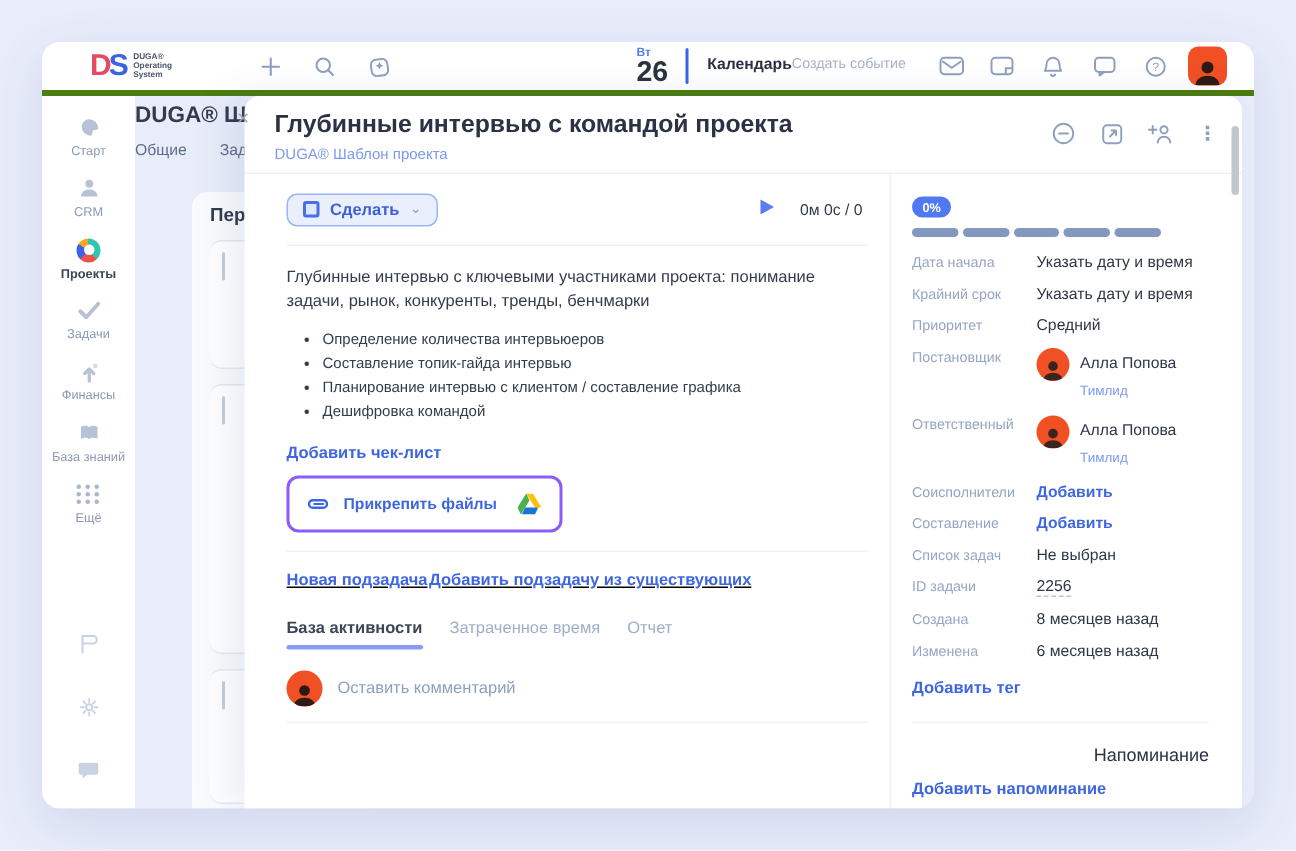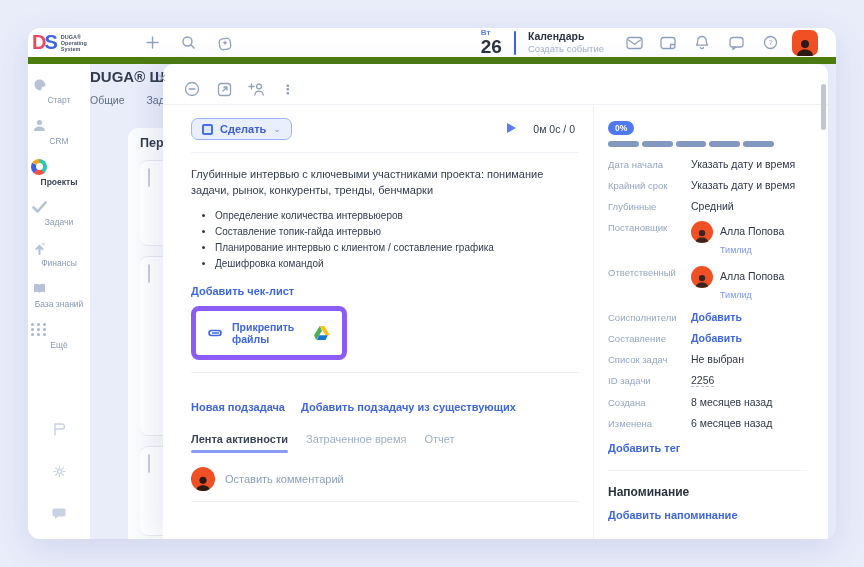--- a/index.html
+++ b/index.html
@@ -4,44 +4,44 @@
 <style>
   * { margin:0; padding:0; box-sizing:border-box; }
   html,body { width:864px; height:567px; }
   body { font-family:"Liberation Sans","DejaVu Sans",sans-serif; background:#e9edfa; position:relative; overflow:hidden; }
 
   .app-window { position:absolute; left:28px; top:28px; width:808px; height:511px;
     background:#e9edfa; border-radius:12px; box-shadow:0 10px 34px rgba(55,75,160,.14); overflow:hidden; }
 
   
   .topbar { position:absolute; left:0; top:0; right:0; height:36px; background:#fff;
-    display:flex; align-items:center; padding:0 18px 0 4px; border-bottom:7px solid #4d7c0f; }
+    display:flex; align-items:center; padding:0 18px 0 32px; border-bottom:4px solid #4d7c0f; }
   .logo { display:flex; align-items:center; gap:5px; cursor:pointer; }
   .logo-mark { font-weight:bold; font-size:20px; letter-spacing:-2px; }
   .logo-mark .d { color:#e84a64; } .logo-mark .s1 { color:#2fb88a; } .logo-mark .s2 { color:#3b63e4; }
   .logo-text { font-size:5.5px; line-height:6px; color:#4a5568; font-weight:bold; }
   .tb-icons-left { display:flex; align-items:center; gap:12px; margin-left:54px; }
   .tb-icon { width:24px; height:24px; display:flex; align-items:center; justify-content:center;
     color:#8fa0bf; cursor:pointer; border-radius:6px; }
   .tb-icon svg { display:block; }
   .tb-right { margin-left:auto; display:flex; align-items:center; gap:10px; }
   .date-block { display:flex; flex-direction:column; line-height:1; cursor:pointer; }
   .date-wd { font-size:8px; color:#5a7df2; font-weight:bold; }
   .date-day { font-size:19px; color:#2b3340; font-weight:bold; }
   .tb-divider { width:2px; height:24px; background:#3b63e4; border-radius:2px; margin:0 2px; }
-  .cal-block { display:flex; flex-direction:column; line-height:1.25; cursor:pointer; margin-right:8px; }
+  .cal-block { display:flex; flex-direction:row; line-height:1.25; cursor:pointer; margin-right:8px; }
   .cal-title { font-size:10.5px; font-weight:bold; color:#2b3340; }
   .cal-sub { font-size:9.5px; color:#a7b3c9; }
   .tb-avatar { width:26px; height:26px; border-radius:7px; background:#f05023; overflow:hidden;
     display:flex; align-items:flex-end; justify-content:center; cursor:pointer; }
 
   
   .sidebar { position:absolute; left:0; top:36px; width:62px; bottom:0; background:#fff;
     display:flex; flex-direction:column; align-items:center; padding-top:12px; }
-  .sb-item { display:flex; flex-direction:column; gap:2px; margin-bottom:11px; cursor:pointer; width:58px; }
+  .sb-item { display:flex; flex-direction:column; align-items:center; gap:2px; margin-bottom:11px; cursor:pointer; width:58px; }
   .sb-item .sb-ic { width:18px; height:18px; display:flex; align-items:center; justify-content:center; color:#aab6cc; }
   .sb-item .sb-label { font-size:8.5px; color:#8b99b5; text-align:center; line-height:1.15; }
   .sb-item.active .sb-label { color:#3c4656; font-weight:bold; }
   .donut { width:16px; height:16px; border-radius:50%;
     background:conic-gradient(#2fc6b0 0 38%, #f0524a 38% 62%, #3b63e4 62% 84%, #f5a623 84% 100%);
     display:flex; align-items:center; justify-content:center; }
   .donut .hole { width:7px; height:7px; border-radius:50%; background:#fff; }
   .dots9 { display:grid; grid-template-columns:repeat(3,4px); grid-gap:2px; }
   .dots9 i { width:3px; height:3px; border-radius:50%; background:#aab6cc; }
   .sb-bottom { margin-top:auto; margin-bottom:14px; display:flex; flex-direction:column; gap:18px; align-items:center; }
@@ -82,24 +82,24 @@
   .status-chev { color:#7e97ea; font-size:9px; }
   .timer-zone { margin-left:auto; display:flex; align-items:center; gap:16px; padding-right:4px; }
   .play-ic { color:#5a7df2; cursor:pointer; }
   .timer-text { font-size:10.5px; color:#333c4d; }
   .rule { border:none; border-top:1px solid #eef1f5; margin:12px 0 0 0; }
   .desc { font-size:11px; color:#333c4d; line-height:1.45; margin-top:14px; width:392px; }
   .bullets { margin:9px 0 0 24px; font-size:10px; color:#333c4d; line-height:1.5; }
   .bullets li { margin-bottom:1px; }
   .link { color:#3e66e0; cursor:pointer; text-decoration:none; font-size:11px; }
   .add-checklist { display:inline-block; margin-top:13px; font-weight:bold; }
-  .attach-card { margin-top:9px; width:156px; border:5px solid #8b5cf6; border-radius:8px; padding:10px 12px;
+  .attach-card { margin-top:9px; width:184px; border:2px solid #8b5cf6; border-radius:8px; padding:10px 12px;
     display:flex; align-items:center; gap:8px; cursor:pointer; }
   .attach-label { font-size:10.5px; font-weight:bold; color:#3e66e0; flex:1; }
-  .subtask-row { margin-top:28px; display:flex; gap:16px; }
+  .subtask-row { margin-top:13px; display:flex; gap:1px;text-decoration:underline; }
   .subtask-row .link { font-weight:bold; }
   .feed-tabs { display:flex; gap:18px; margin-top:20px; }
   .feed-tab { font-size:11px; color:#9fadc9; padding-bottom:8px; cursor:pointer; position:relative; }
   .feed-tab.active { color:#3c4656; font-weight:bold; }
   .feed-tab.active:after { content:""; position:absolute; left:0; right:0; bottom:0; height:3px; background:#8a9bf5; border-radius:2px; }
   .comment-row { display:flex; align-items:center; gap:10px; margin-top:14px; cursor:text; }
   .avatar { width:24px; height:24px; border-radius:50%; background:#f05023; overflow:hidden; flex:0 0 auto;
     display:flex; align-items:flex-end; justify-content:center; }
   .comment-ph { font-size:11px; color:#8fa0bf; }
   .activity-item { display:flex; gap:10px; padding:11px 0; }
@@ -120,21 +120,21 @@
   .f-label { width:83px; flex:0 0 83px; font-size:9.5px; color:#95a5c2; padding-top:1px; }
   .f-value { font-size:10.5px; color:#2f3747; }
   .f-link { font-size:10.5px; font-weight:bold; color:#3e66e0; cursor:pointer; }
   .f-id { border-bottom:1px dashed #b9c3d6; cursor:pointer; }
   .person { display:flex; gap:7px; align-items:flex-start; cursor:pointer; }
   .person .avatar { width:22px; height:22px; }
   .p-name { font-size:10.5px; color:#2f3747; line-height:1.2; }
   .p-role { font-size:9px; color:#7d99f2; }
   .add-tag { display:inline-block; margin-top:2px; font-weight:bold; }
   .d-rule { border:none; border-top:1px solid #eef1f5; margin:14px 0 0 0; }
-  .d-heading { font-size:12px; font-weight:bold; color:#2b3340; margin-top:14px; }
+  .d-heading { font-size:12px; font-weight:normal; color:#2b3340; margin-top:14px;text-align:right; }
   .d-addlink { display:inline-block; margin-top:10px; font-weight:bold; }
 
   .sil { display:block; }
 </style>
 </head>
 <body>
 
 <div class="app-window">
 
   <div class="bg-page-title">DUGA® Ша</div>
@@ -310,20 +310,24 @@
         <svg width="14" height="13" viewBox="0 0 14 13">
             <path d="M2 1.5h10a1.5 1.5 0 0 1 1.5 1.5v5A1.5 1.5 0 0 1 12 9.5H6L3 12V9.5H2A1.5 1.5 0 0 1 .5 8V3A1.5 1.5 0 0 1 2 1.5z" fill="#c9d2e2"></path>
           </svg>
       </div>
     </div>
   </div>
 
   <div class="modal">
     <div class="modal-scrollthumb"></div>
     <div class="modal-header">
+      <div class="mh-text">
+        <div class="mh-title">Глубинные интервью с командой проекта</div>
+        <div class="mh-project">DUGA® Шаблон проекта</div>
+      </div>
       <div class="mh-icons">
         <div class="tb-icon">
           <svg width="16" height="16" viewBox="0 0 16 16">
               <circle cx="8" cy="8" r="6.5" fill="none" stroke="currentColor" stroke-width="1.3"></circle>
               <path d="M5 8h6" stroke="currentColor" stroke-width="1.3" stroke-linecap="round"></path>
             </svg>
         </div>
         <div class="tb-icon">
           <svg width="15" height="15" viewBox="0 0 15 15">
               <rect x="1.5" y="1.5" width="12" height="12" rx="2.5" fill="none" stroke="currentColor" stroke-width="1.3"></rect>
@@ -383,21 +387,21 @@
               <path fill="#1976D2" d="M4.2 21h13.2l3.3-7H7.5z"></path>
             </svg>
           </span>
         </div>
         <hr class="rule">
         <div class="subtask-row">
           <a class="link">Новая подзадача</a>
           <a class="link">Добавить подзадачу из существующих</a>
         </div>
         <div class="feed-tabs">
-          <span class="feed-tab active">Лента активности</span>
+          <span class="feed-tab active">База активности</span>
           <span class="feed-tab">Затраченное время</span>
           <span class="feed-tab">Отчет</span>
         </div>
         <div class="comment-row">
           <span class="avatar">
             <svg class="sil" width="18" height="16" viewBox="0 0 20 18">
                 <circle cx="10" cy="6" r="4" fill="#2e1a14"></circle>
                 <path d="M2 18c0-4 3.6-6.5 8-6.5s8 2.5 8 6.5z" fill="#2e1a14"></path>
               </svg>
           </span>
@@ -419,21 +423,21 @@
         <div class="fields">
           <div class="f-row">
             <span class="f-label">Дата начала</span>
             <span class="f-value">Указать дату и время</span>
           </div>
           <div class="f-row">
             <span class="f-label">Крайний срок</span>
             <span class="f-value">Указать дату и время</span>
           </div>
           <div class="f-row">
-            <span class="f-label">Глубинные</span>
+            <span class="f-label">Приоритет</span>
             <span class="f-value">Средний</span>
           </div>
           <div class="f-row">
             <span class="f-label">Постановщик</span>
             <span class="person">
               <span class="avatar">
                 <svg class="sil" width="16" height="15" viewBox="0 0 20 18">
                     <circle cx="10" cy="6" r="4" fill="#3a2420"></circle>
                     <path d="M2 18c0-4 3.6-6.5 8-6.5s8 2.5 8 6.5z" fill="#3a2420"></path>
                   </svg>

